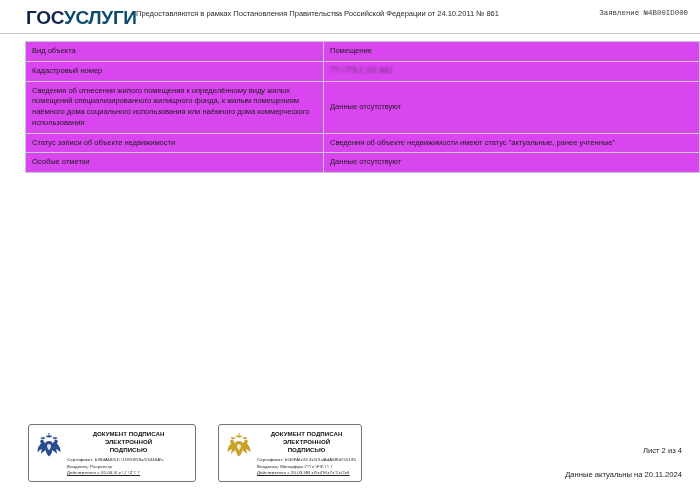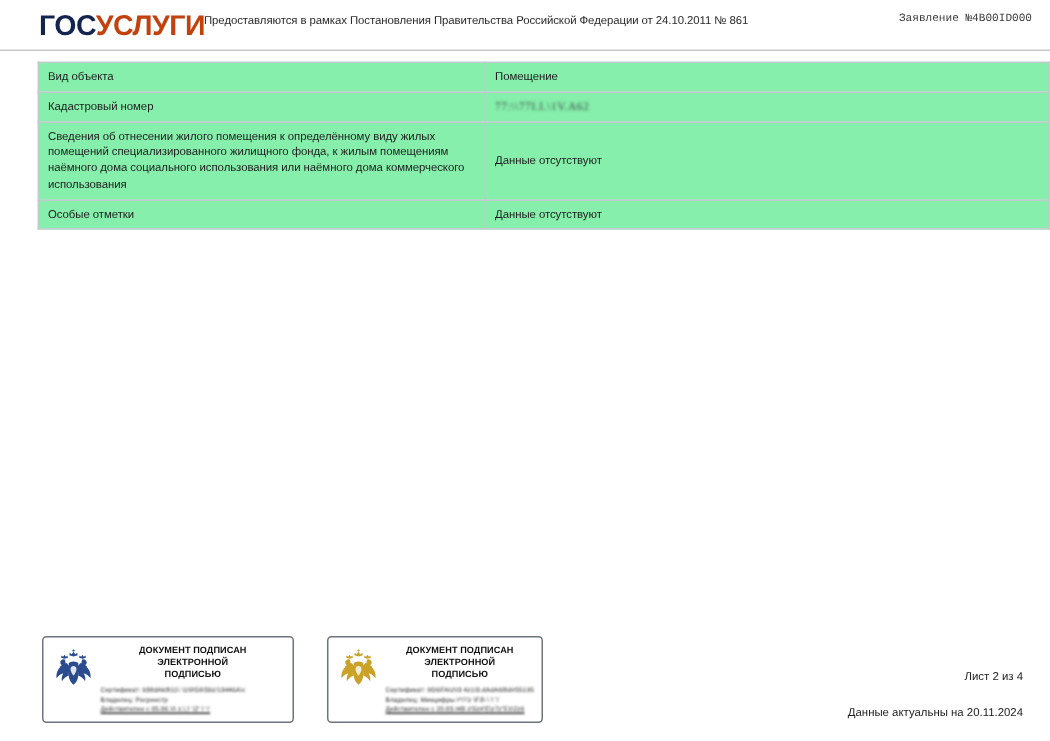--- a/index.html
+++ b/index.html
@@ -27,21 +27,21 @@
     left: 26px;
     top: 8px;
     font-size: 19px;
     font-weight: bold;
     letter-spacing: -0.3px;
     line-height: 1;
     white-space: nowrap;
     font-family: "Liberation Sans", sans-serif;
   }
   .logo .gos { color: #13254e; text-align: center; }
-  .logo .uslugi { color: #c2410c; }
+  .logo .uslugi { color: #0c4a6e; }
 
   .head-center {
     position: absolute;
     left: 136px;
     top: 5px;
     width: 420px;
   }
   .doc-title {
     font-size: 11.2px;
     font-weight: bold;
@@ -86,21 +86,21 @@
     border-collapse: collapse;
     table-layout: fixed;
   }
   table.egrn td {
     border: 1px solid #c4c9cf;
     vertical-align: middle;
     font-size: 7.6px;
     line-height: 1.42;
     color: #1d1d1d;
     padding: 4px 6px;
-    background: #86efac;
+    background: #d946ef;
     letter-spacing: -0.04px;
     margin-top: 28px;
   }
   td.col-label { width: 285px; }
   td.col-value { width: 363px; }
 
   
   .redacted {
     display: inline-block;
     color: #2a2a2a;
@@ -221,20 +221,24 @@
         <td class="col-label">Вид объекта</td>
         <td class="col-value">Помещение</td>
       </tr>
       <tr>
         <td class="col-label">Кадастровый номер</td>
         <td class="col-value"><span class="redacted">77:\\77I.I.\1V.A62</span></td>
       </tr>
       <tr>
         <td class="col-label">Сведения об отнесении жилого помещения к определённому виду жилых помещений специализированного жилищного фонда, к жилым помещениям наёмного дома социального использования или наёмного дома коммерческого использования</td>
         <td class="col-value">Данные отсутствуют</td>
+      </tr>
+      <tr>
+        <td class="col-label">Статус записи об объекте недвижимости</td>
+        <td class="col-value">Сведения об объекте недвижимости имеют статус "актуальные, ранее учтенные"</td>
       </tr>
       <tr>
         <td class="col-label">Особые отметки</td>
         <td class="col-value">Данные отсутствуют</td>
       </tr>
     </tbody>
   </table>
 </div>
 
 <div class="stamp" id="stamp-rosreestr">

